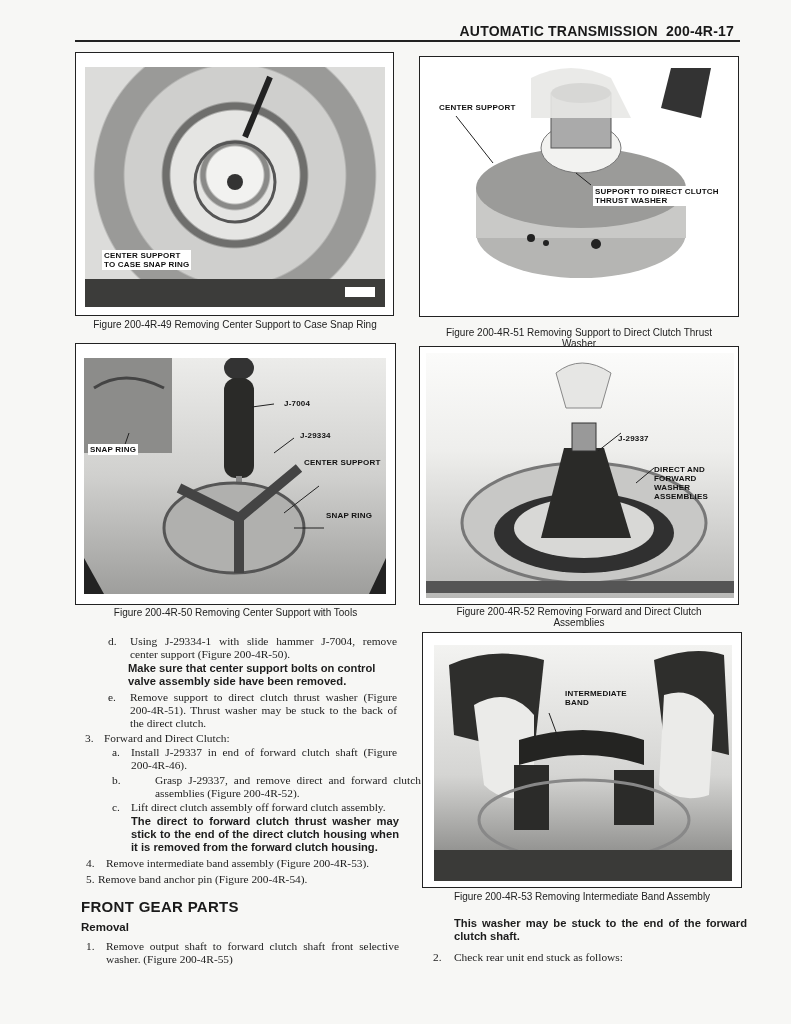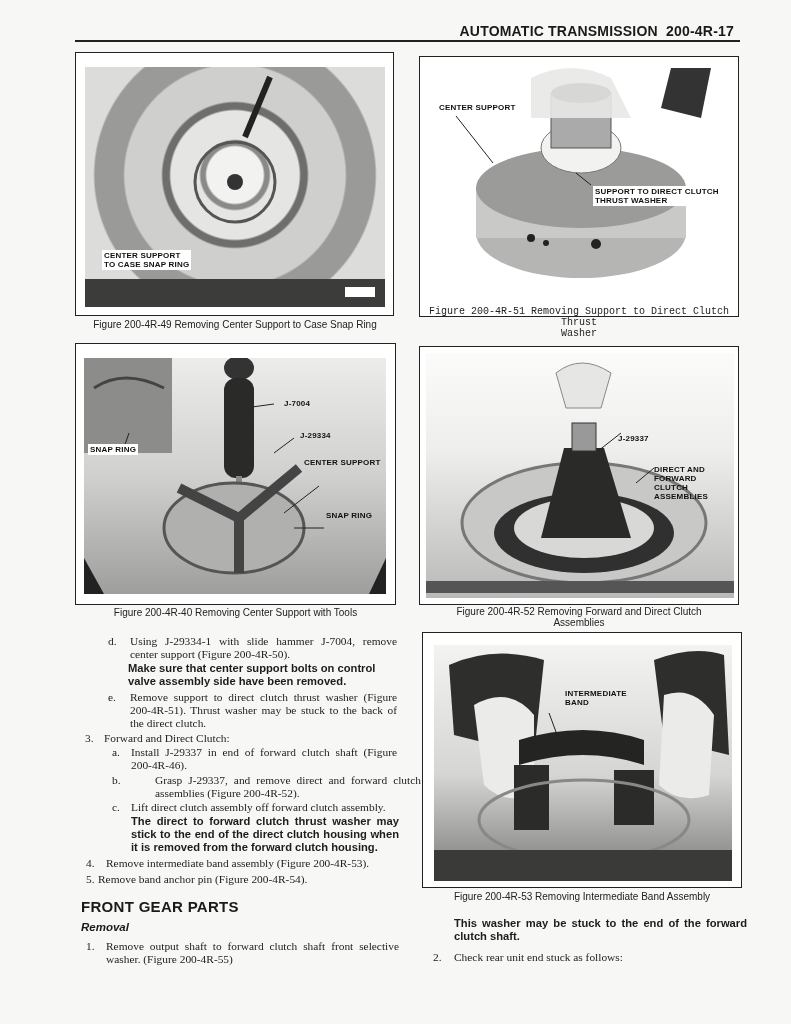--- a/index.html
+++ b/index.html
@@ -10,21 +10,21 @@
   .fig { position:absolute; border:1.5px solid #222; background:#fff; box-sizing:border-box; overflow:hidden; }
   .photo { position:absolute; background:linear-gradient(180deg,#d8d8d6 0%,#bdbdbb 45%,#8d8d8b 100%); overflow:hidden; }
   .callout { position:absolute; background:#fff; font-size:8px; font-weight:bold; line-height:9px; letter-spacing:0.2px; padding:1px 2px; color:#111; white-space:pre-line; }
   .callout.plain { background:transparent; }
   .caption { position:absolute; font-size:10px; text-align:center; line-height:11px; color:#222; }
   .body-text { font-family:"Liberation Serif", serif; font-size:11.4px; line-height:13px; color:#1c1c1c; }
   .note { font-family:"Liberation Sans", sans-serif; font-weight:bold; font-size:11.2px; line-height:13px; color:#1c1c1c; }
   .item { position:absolute; }
   .marker { position:absolute; font-family:"Liberation Serif", serif; font-size:11.4px; }
   .h1 { font-size:15px; font-weight:bold; letter-spacing:0.3px; }
-  .h2 { font-size:11.5px; font-weight:bold;font-style:italic; }
+  .h2 { font-size:11.5px; font-weight:bold; }
   svg { position:absolute; left:0; top:0; }
 </style>
 </head>
 <body>
 
 <div class="abs header">
   <span class="header-text"><span>AUTOMATIC TRANSMISSION</span>&nbsp;&nbsp;<span>200-4R-17</span></span>
 </div>
 
 <div class="fig" style="left:75px; top:52px; width:319px; height:264px;">
@@ -57,21 +57,21 @@
         <circle cx="125" cy="185" r="3" fill="#222"></circle>
       <circle cx="175" cy="186" r="5" fill="#222"></circle>
       <line x1="35" y1="58" x2="72" y2="105" stroke="#222" stroke-width="1"></line>
       <line x1="155" y1="115" x2="170" y2="127" stroke="#222" stroke-width="1"></line>
     </svg>
     <div class="callout plain" style="left:16px; top:44px;">CENTER SUPPORT</div>
     <div class="callout" style="left:172px; top:128px;">SUPPORT TO DIRECT CLUTCH
 THRUST WASHER</div>
   </div>
 </div>
-<div class="caption" style="left:416px; top:306px; width:326px;font-family:Liberation Mono, monospace;">
+<div class="caption" style="left:416px; top:327px; width:326px;">
   <div>Figure 200-4R-51 Removing Support to Direct Clutch Thrust</div>
   <div>Washer</div>
 </div>
 
 <div class="fig" style="left:75px; top:343px; width:321px; height:262px;">
   <div class="photo" style="left:8px; top:14px; width:302px; height:236px; background:linear-gradient(180deg,#ececea 0%,#d0d0ce 50%,#9e9e9c 100%);">
     <svg width="302" height="236">
       <rect x="0" y="0" width="88" height="95" fill="#8c8c8a"></rect>
       <path d="M10 30 Q40 10 80 30" stroke="#444" stroke-width="3" fill="none"></path>
       <ellipse cx="155" cy="10" rx="15" ry="12" fill="#333"></ellipse>
@@ -88,38 +88,38 @@
       <line x1="200" y1="155" x2="235" y2="128" stroke="#222" stroke-width="1"></line>
       <line x1="210" y1="170" x2="240" y2="170" stroke="#222" stroke-width="1"></line>
     </svg>
     <div class="callout plain" style="left:198px; top:40px;">J-7004</div>
     <div class="callout plain" style="left:214px; top:72px;">J-29334</div>
     <div class="callout" style="left:4px; top:86px;">SNAP RING</div>
     <div class="callout plain" style="left:218px; top:99px;">CENTER SUPPORT</div>
     <div class="callout plain" style="left:240px; top:152px;">SNAP RING</div>
   </div>
 </div>
-<div class="caption" style="left:75px; top:607px; width:321px;">Figure 200-4R-40 Removing Center Support with Tools</div>
+<div class="caption" style="left:75px; top:607px; width:321px;">Figure 200-4R-50 Removing Center Support with Tools</div>
 
 <div class="fig" style="left:419px; top:346px; width:320px; height:259px;padding-left:24px;">
   <div class="photo" style="left:6px; top:6px; width:308px; height:245px; background:linear-gradient(180deg,#fbfbfa 0%,#eeeeec 40%,#b9b9b7 100%);">
     <svg width="308" height="245">
       <ellipse cx="158" cy="170" rx="122" ry="60" fill="#c8c8c6" stroke="#777" stroke-width="3"></ellipse>
       <ellipse cx="158" cy="180" rx="90" ry="40" fill="#303030"></ellipse>
       <ellipse cx="158" cy="175" rx="70" ry="30" fill="#d8d8d6"></ellipse>
       <path d="M138 95 L178 95 L205 185 L115 185 Z" fill="#2a2a28"></path>
       <rect x="146" y="70" width="24" height="28" fill="#999" stroke="#333"></rect>
       <path d="M130 20 Q155 0 185 20 L175 55 L140 55 Z" fill="#e6e6e4" stroke="#888"></path>
       <rect x="0" y="228" width="308" height="12" fill="#555"></rect>
       <line x1="172" y1="98" x2="195" y2="80" stroke="#222" stroke-width="1"></line>
       <line x1="210" y1="130" x2="228" y2="115" stroke="#222" stroke-width="1"></line>
     </svg>
     <div class="callout plain" style="left:190px; top:80px;">J-29337</div>
     <div class="callout plain" style="left:226px; top:111px;">DIRECT AND
-FORWARD CLUTCH
+FORWARD WASHER
 ASSEMBLIES</div>
   </div>
 </div>
 <div class="caption" style="left:416px; top:606px; width:326px;">
   <div>Figure 200-4R-52 Removing Forward and Direct Clutch</div>
   <div>Assemblies</div>
 </div>
 
 <div class="fig" style="left:422px; top:632px; width:320px; height:256px;">
   <div class="photo" style="left:11px; top:12px; width:298px; height:236px; background:linear-gradient(180deg,#f3f3f1 0%,#d5d5d3 55%,#7a7a78 100%);">

